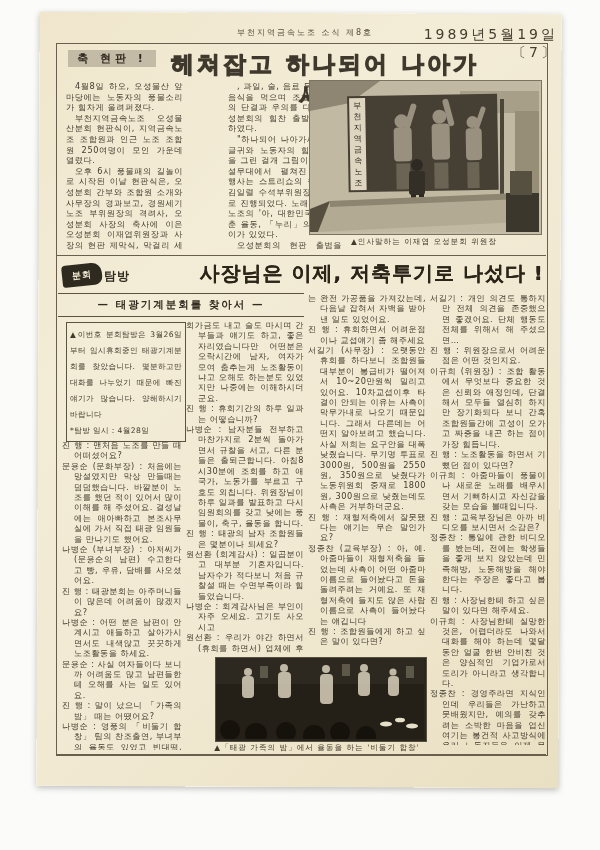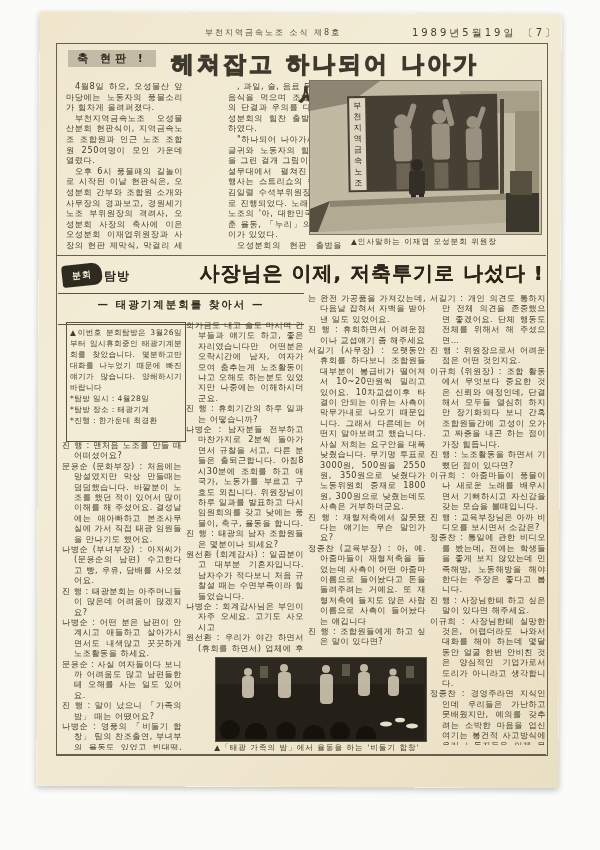--- a/index.html
+++ b/index.html
@@ -9,24 +9,24 @@
     font-family:"DejaVu Sans","Liberation Sans",sans-serif;
     color:#3c352a;
   }
   .paper{
     position:absolute;left:38px;top:13px;width:522px;height:774px;
     background:linear-gradient(135deg,#efe6cc 0%,#f3ecd6 30%,#f1e9d2 60%,#e9dfc2 100%);
     box-shadow:0 2px 6px rgba(0,0,0,.25);
     transform:rotate(.25deg);
   }
   .stage{position:absolute;left:0;top:0;width:600px;height:850px;}
-  .masthead{position:absolute;top:27px;left:205px;width:200px;text-align:left;
+  .masthead{position:absolute;top:27px;left:205px;width:200px;text-align:center;
     font-size:8px;letter-spacing:2px;color:#554b3a;}
   .dateline{position:absolute;top:26px;left:408px;width:150px;text-align:right;
-    font-size:10px;letter-spacing:3px;color:#463d2e;}
+    font-size:14px;letter-spacing:3px;color:#463d2e;}
   .contentbox{position:absolute;left:56px;top:43px;width:490px;height:711px;
     border:1px solid #6a5f4c;}
   
   .a1-badge{position:absolute;left:68px;top:50px;width:88px;height:17px;
     background:#c3bba6;color:#2e281e;font-weight:bold;font-size:11px;
     letter-spacing:4px;text-align:center;line-height:17px;}
   .a1-headline{position:absolute;left:160px;top:49px;width:330px;text-align:center;
     font-size:23px;font-weight:bold;letter-spacing:3px;
     color:#efe7cd;-webkit-text-stroke:1.1px #3f382c;text-stroke:1.1px #3f382c;}
   .newscol{position:absolute;overflow:hidden;font-size:8.2px;line-height:10.6px;
@@ -45,24 +45,24 @@
     background:#2f2a20;border-radius:4px 10px 8px 3px;transform:rotate(-6deg);
     color:#f1e9d2;font-size:9px;font-weight:bold;text-align:center;line-height:22px;letter-spacing:1px;}
   .a2-badge .rest{position:absolute;left:42px;top:6px;font-size:12px;font-weight:bold;
     letter-spacing:1px;color:#2f2a20;}
   .a2-headline{position:absolute;left:140px;top:260px;width:404px;text-align:right;
     font-size:20px;font-weight:bold;letter-spacing:1px;color:#2b2519;
     text-shadow:0 0 .5px #2b2519;}
   .a2-subtitle{position:absolute;left:58px;top:293px;width:246px;text-align:center;
     font-size:10.5px;font-weight:bold;letter-spacing:2px;color:#332c20;
     border-top:1.5px solid #5c5240;border-bottom:1.5px solid #5c5240;
-    padding:4px 0 12px 0;}
+    padding:4px 0 4px 0;}
   .noticebox{position:absolute;left:66px;top:322px;width:112px;height:110px;
     border:1px solid #5c5240;padding:4px 3px;overflow:hidden;
-    font-size:7.6px;line-height:11px;text-align:justify;letter-spacing:.4px;color:#423a2c;}
+    font-size:7.6px;line-height:16px;text-align:justify;letter-spacing:.4px;color:#423a2c;}
   .noticebox p{margin:0;}
   .ivcol{position:absolute;overflow:hidden;font-size:8.2px;line-height:10.4px;
     text-align:justify;letter-spacing:.5px;color:#423a2c;}
   .ivcol p{margin:0;padding-left:12px;text-indent:-12px;}
   .a2c1{left:62px;top:440px;width:120px;height:310px;}
   .a2c2{left:186px;top:320px;width:118px;height:333px;}
   .a2c3{left:308px;top:293px;width:118px;height:360px;}
   .a2c4{left:430px;top:293px;width:116px;height:452px;}
   .photo2{position:absolute;left:215px;top:657px;width:210px;height:83px;
     border:1px solid #55503f;background:#2b261d;overflow:hidden;}

